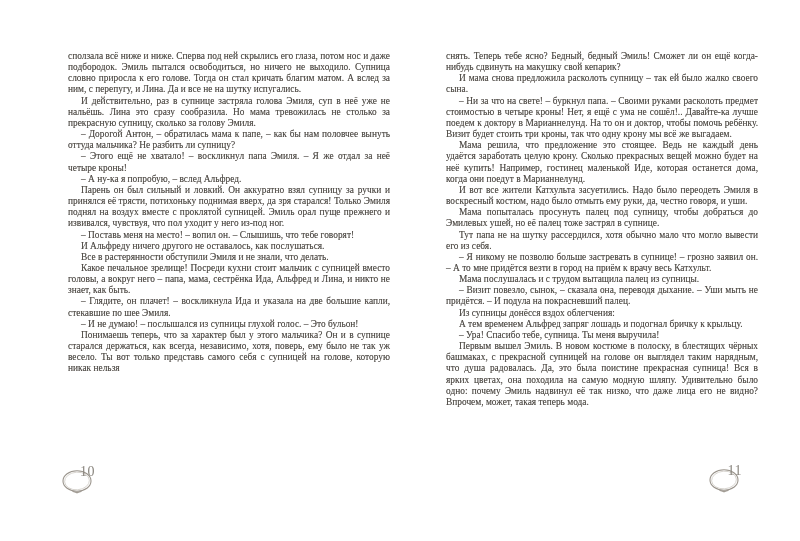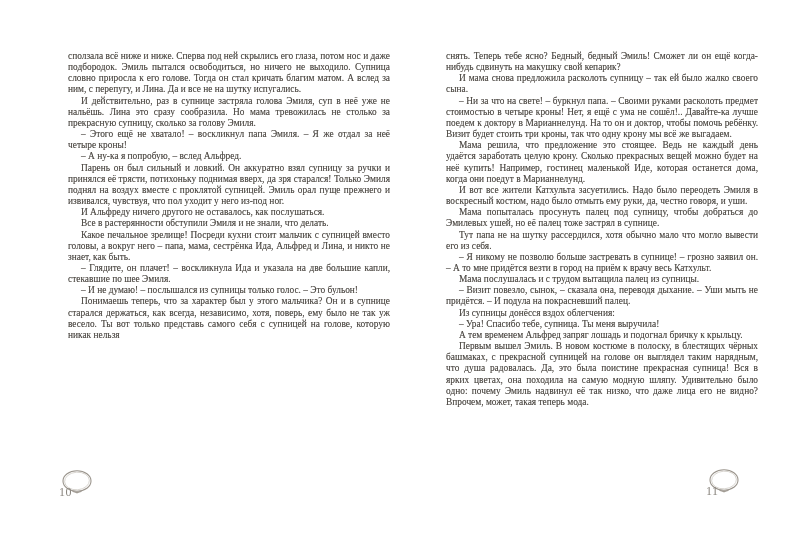--- a/index.html
+++ b/index.html
@@ -42,62 +42,64 @@
   .folio-left  { left: 59px;  top: 467px; }
   .folio-right { left: 706px; top: 466px; }
   .folio svg {
     position: absolute;
     left: 0; top: 0;
     width: 100%; height: 100%;
   }
   .folio-num {
     position: absolute;
     left: 0;
-    top: 20px;
+    top: 0;
     width: 100%;
-    text-align: left;
-    font-size: 12px;
+    text-align: right;
+    font-size: 14px;
     line-height: 10px;
     color: #8a867f;
     letter-spacing: 0.5px;
   }
 </style>
 </head>
 <body>
 
 <div class="spread">
 
   <div class="page-col left">
     <p class="cont">сползала всё ниже и ниже. Сперва под ней скрылись его глаза, потом нос и даже подбородок. Эмиль пытался освободиться, но ничего не выходило. Супница словно приросла к его голове. Тогда он стал кричать благим матом. А вслед за ним, с перепугу, и Лина. Да и все не на шутку испугались.</p>
     <p>И действительно, раз в супнице застряла голова Эмиля, суп в неё уже не нальёшь. Лина это сразу сообразила. Но мама тревожилась не столько за прекрасную супницу, сколько за голову Эмиля.</p>
+    <p>– Дорогой Антон, – обратилась мама к папе, – как бы нам половчее вынуть оттуда мальчика? Не разбить ли супницу?</p>
     <p>– Этого ещё не хватало! – воскликнул папа Эмиля. – Я же отдал за неё четыре кроны!</p>
     <p>– А ну-ка я попробую, – вслед Альфред.</p>
     <p>Парень он был сильный и ловкий. Он аккуратно взял супницу за ручки и принялся её трясти, потихоньку поднимая вверх, да зря старался! Только Эмиля поднял на воздух вместе с проклятой супницей. Эмиль орал пуще прежнего и извивался, чувствуя, что пол уходит у него из-под ног.</p>
+    <p>– Поставь меня на место! – вопил он. – Слышишь, что тебе говорят!</p>
     <p>И Альфреду ничего другого не оставалось, как послушаться.</p>
     <p>Все в растерянности обступили Эмиля и не знали, что делать.</p>
     <p>Какое печальное зрелище! Посреди кухни стоит мальчик с супницей вместо головы, а вокруг него – папа, мама, сестрёнка Ида, Альфред и Лина, и никто не знает, как быть.</p>
     <p>– Глядите, он плачет! – воскликнула Ида и указала на две большие капли, стекавшие по шее Эмиля.</p>
-    <p>– И не думаю! – послышался из супницы только голос. – Это бульон!</p>
+    <p>– И не думаю! – послышался из супницы глухой голос. – Это бульон!</p>
     <p>Понимаешь теперь, что за характер был у этого мальчика? Он и в супнице старался держаться, как всегда, независимо, хотя, поверь, ему было не так уж весело. Ты вот только представь самого себя с супницей на голове, которую никак нельзя</p>
   </div>
 
   <div class="page-col right">
     <p class="cont">снять. Теперь тебе ясно? Бедный, бедный Эмиль! Сможет ли он ещё когда-нибудь сдвинуть на макушку свой кепарик?</p>
     <p>И мама снова предложила расколоть супницу – так ей было жалко своего сына.</p>
     <p>– Ни за что на свете! – буркнул папа. – Своими руками расколоть предмет стоимостью в четыре кроны! Нет, я ещё с ума не сошёл!.. Давайте-ка лучше поедем к доктору в Марианнелунд. На то он и доктор, чтобы помочь ребёнку. Визит будет стоить три кроны, так что одну крону мы всё же выгадаем.</p>
     <p>Мама решила, что предложение это стоящее. Ведь не каждый день удаётся заработать целую крону. Сколько прекрасных вещей можно будет на неё купить! Например, гостинец маленькой Иде, которая останется дома, когда они поедут в Марианнелунд.</p>
     <p>И вот все жители Катхульта засуетились. Надо было переодеть Эмиля в воскресный костюм, надо было отмыть ему руки, да, честно говоря, и уши.</p>
     <p>Мама попыталась просунуть палец под супницу, чтобы добраться до Эмилевых ушей, но её палец тоже застрял в супнице.</p>
     <p>Тут папа не на шутку рассердился, хотя обычно мало что могло вывести его из себя.</p>
     <p>– Я никому не позволю больше застревать в супнице! – грозно заявил он. – А то мне придётся везти в город на приём к врачу весь Катхульт.</p>
     <p>Мама послушалась и с трудом вытащила палец из супницы.</p>
     <p>– Визит повезло, сынок, – сказала она, переводя дыхание. – Уши мыть не придётся. – И подула на покрасневший палец.</p>
     <p>Из супницы донёсся вздох облегчения:</p>
+    <p>А тем временем Альфред запряг лошадь и подогнал бричку к крыльцу.</p>
     <p>– Ура! Спасибо тебе, супница. Ты меня выручила!</p>
-    <p>А тем временем Альфред запряг лошадь и подогнал бричку к крыльцу.</p>
     <p>Первым вышел Эмиль. В новом костюме в полоску, в блестящих чёрных башмаках, с прекрасной супницей на голове он выглядел таким нарядным, что душа радовалась. Да, это была поистине прекрасная супница! Вся в ярких цветах, она походила на самую модную шляпу. Удивительно было одно: почему Эмиль надвинул её так низко, что даже лица его не видно? Впрочем, может, такая теперь мода.</p>
   </div>
 
   <div class="folio folio-left">
     <svg viewBox="0 0 36 31" aria-hidden="true">
       <ellipse cx="18" cy="14" rx="14" ry="10.2" fill="none" stroke="#9a948c" stroke-width="1.1"></ellipse>
       <ellipse cx="18" cy="14" rx="12.4" ry="8.8" fill="none" stroke="#c0bbb3" stroke-width="0.6" transform="rotate(-4 18 14)"></ellipse>
       <path d="M13.5 24.4 q4.5 2.6 9 0" fill="none" stroke="#9a948c" stroke-width="1"></path>
       <circle cx="18" cy="25.2" r="1" fill="none" stroke="#a8a39b" stroke-width="0.6"></circle>
     </svg>

